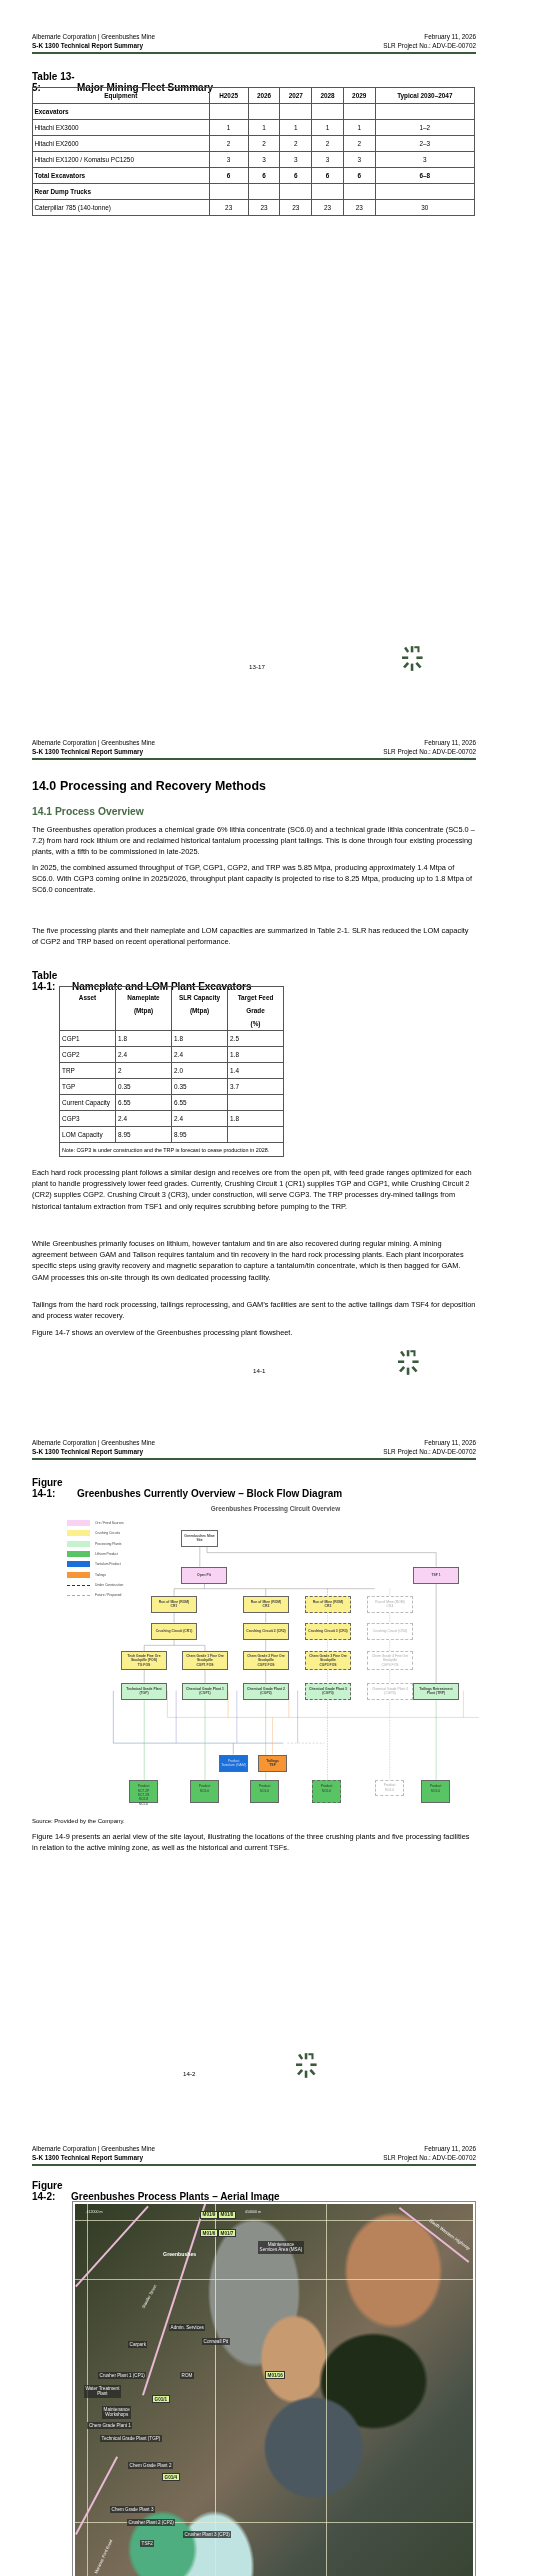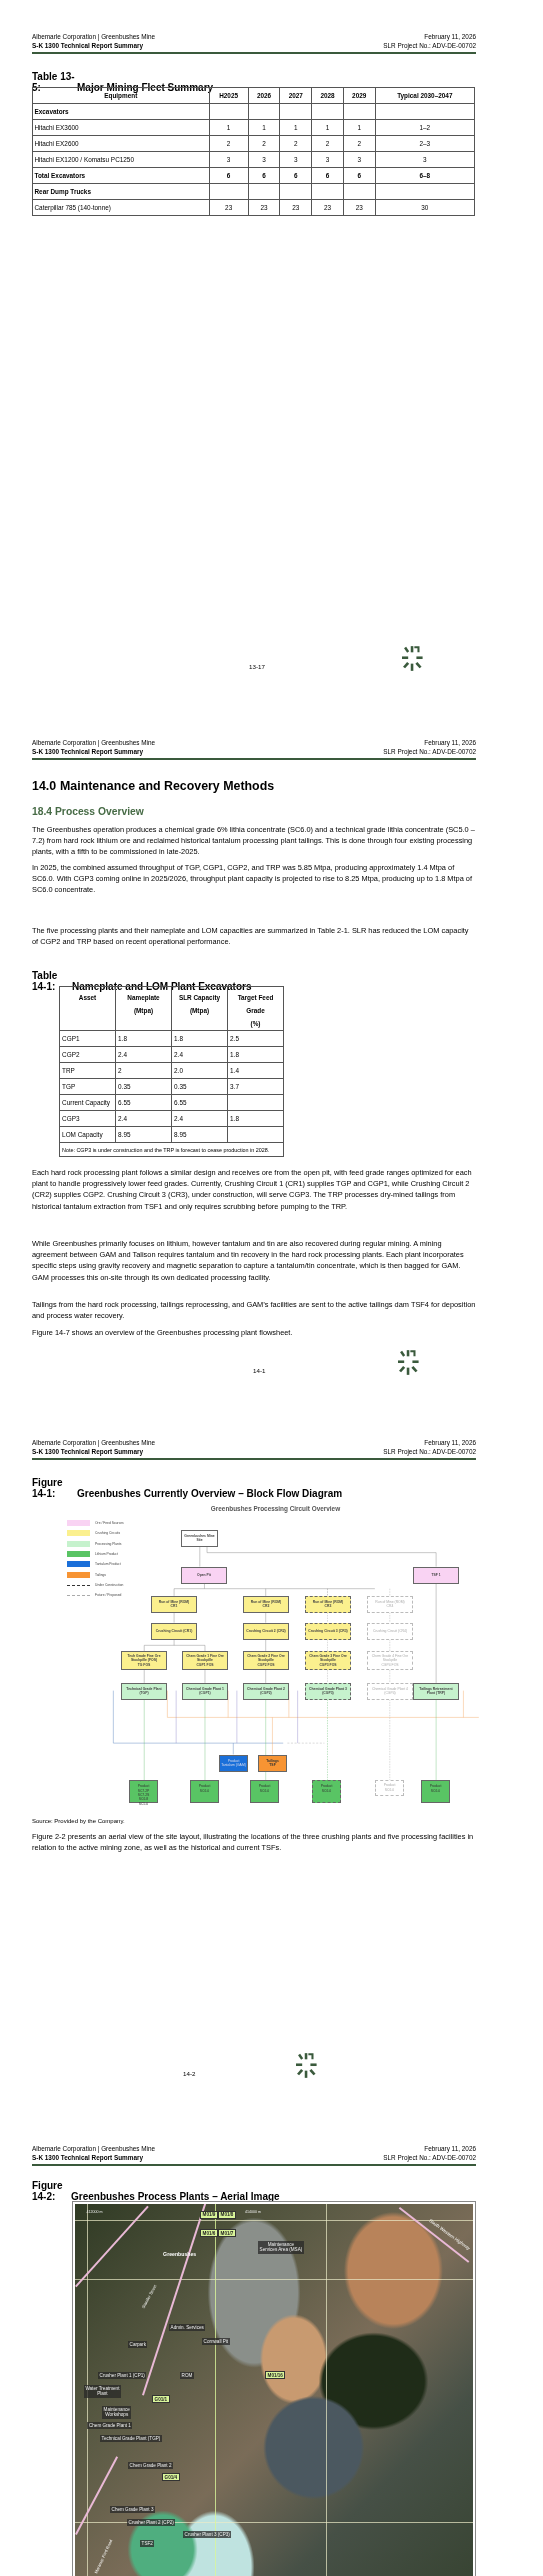--- a/index.html
+++ b/index.html
@@ -178,22 +178,22 @@
       <div>Albemarle Corporation | Greenbushes Mine</div>
       <div class="b">S-K 1300 Technical Report Summary</div>
     </div>
   <div class="r">
       <div>February 11, 2026</div>
       <div>SLR Project No.: ADV-DE-00702</div>
     </div>
   <div class="rule"></div>
 </div>
 
-<div class="h1" style="top:779px;"><span class="num">14.0</span><span>Maintenance and Recovery Methods</span></div>
-<div class="h2" style="top:806px;"><span class="num">18.4</span><span>Process Overview</span></div>
+<div class="h1" style="top:779px;"><span class="num">14.0</span><span>Processing and Recovery Methods</span></div>
+<div class="h2" style="top:806px;"><span class="num">14.1</span><span>Process Overview</span></div>
 
 <div class="para" style="top:824px;">The Greenbushes operation produces a chemical grade 6% lithia concentrate (SC6.0) and a technical grade lithia concentrate (SC5.0 – 7.2) from hard rock lithium ore and reclaimed historical tantalum processing plant tailings. This is done through four existing processing plants, with a fifth to be commissioned in late-2025.</div>
 <div class="para" style="top:862px;">In 2025, the combined assumed throughput of TGP, CGP1, CGP2, and TRP was 5.85 Mtpa, producing approximately 1.4 Mtpa of SC6.0. With CGP3 coming online in 2025/2026, throughput plant capacity is projected to rise to 8.25 Mtpa, producing up to 1.8 Mtpa of SC6.0 concentrate.</div>
 <div class="para" style="top:925px;">The five processing plants and their nameplate and LOM capacities are summarized in Table 2-1. SLR has reduced the LOM capacity of CGP2 and TRP based on recent operational performance.</div>
 
 <div class="cap" style="top:970px;"><span class="num" style="width:40px;">Table 14-1:</span><span>Nameplate and LOM Plant Excavators</span></div>
 
 <table class="t2" id="t2" style="left:59px; top:986px; width:225px;">
   <thead>
       <tr id="t2-head">
@@ -441,21 +441,21 @@
       <div class="box dgreen dash" style="left: 245px; top: 283px; width: 29px; height: 23px;">Product
 SC6.0</div>
       <div class="box ghost" style="left: 308px; top: 283px; width: 29px; height: 15.5px; padding-top: 0px; align-items: center;">Product
 SC6.0</div>
       <div class="box dgreen" style="left: 354px; top: 283px; width: 29px; height: 23px;">Product
 SC6.0</div>
     </div>
 </div>
 
 <div class="src" style="top:1818px;">Source: Provided by the Company.</div>
-<div class="para" style="top:1831px;">Figure 2-2 presents an aerial view of the site layout, illustrating the locations of the three crushing plants and five processing facilities in relation to the active mining zone, as well as the historical and current TSFs.</div>
+<div class="para" style="top:1831px;">Figure 14-9 presents an aerial view of the site layout, illustrating the locations of the three crushing plants and five processing facilities in relation to the active mining zone, as well as the historical and current TSFs.</div>
 
 <div class="pnum" style="left:183px; top:2070px;">14-2</div>
 <svg class="logo" style="left:296px; top:2053px;" viewBox="0 0 40 48">
   <g fill="#3a5a3c">
       <rect x="17" y="0" width="5" height="12"></rect>
       <path d="M24 0h10v12h-4v-8h-6z"></path>
       <rect x="0" y="20" width="12" height="5"></rect>
       <rect x="28" y="20" width="12" height="5"></rect>
       <rect x="17" y="34" width="5" height="14"></rect>
       <path d="M4 4l4-3 6 9-4 3z"></path>

